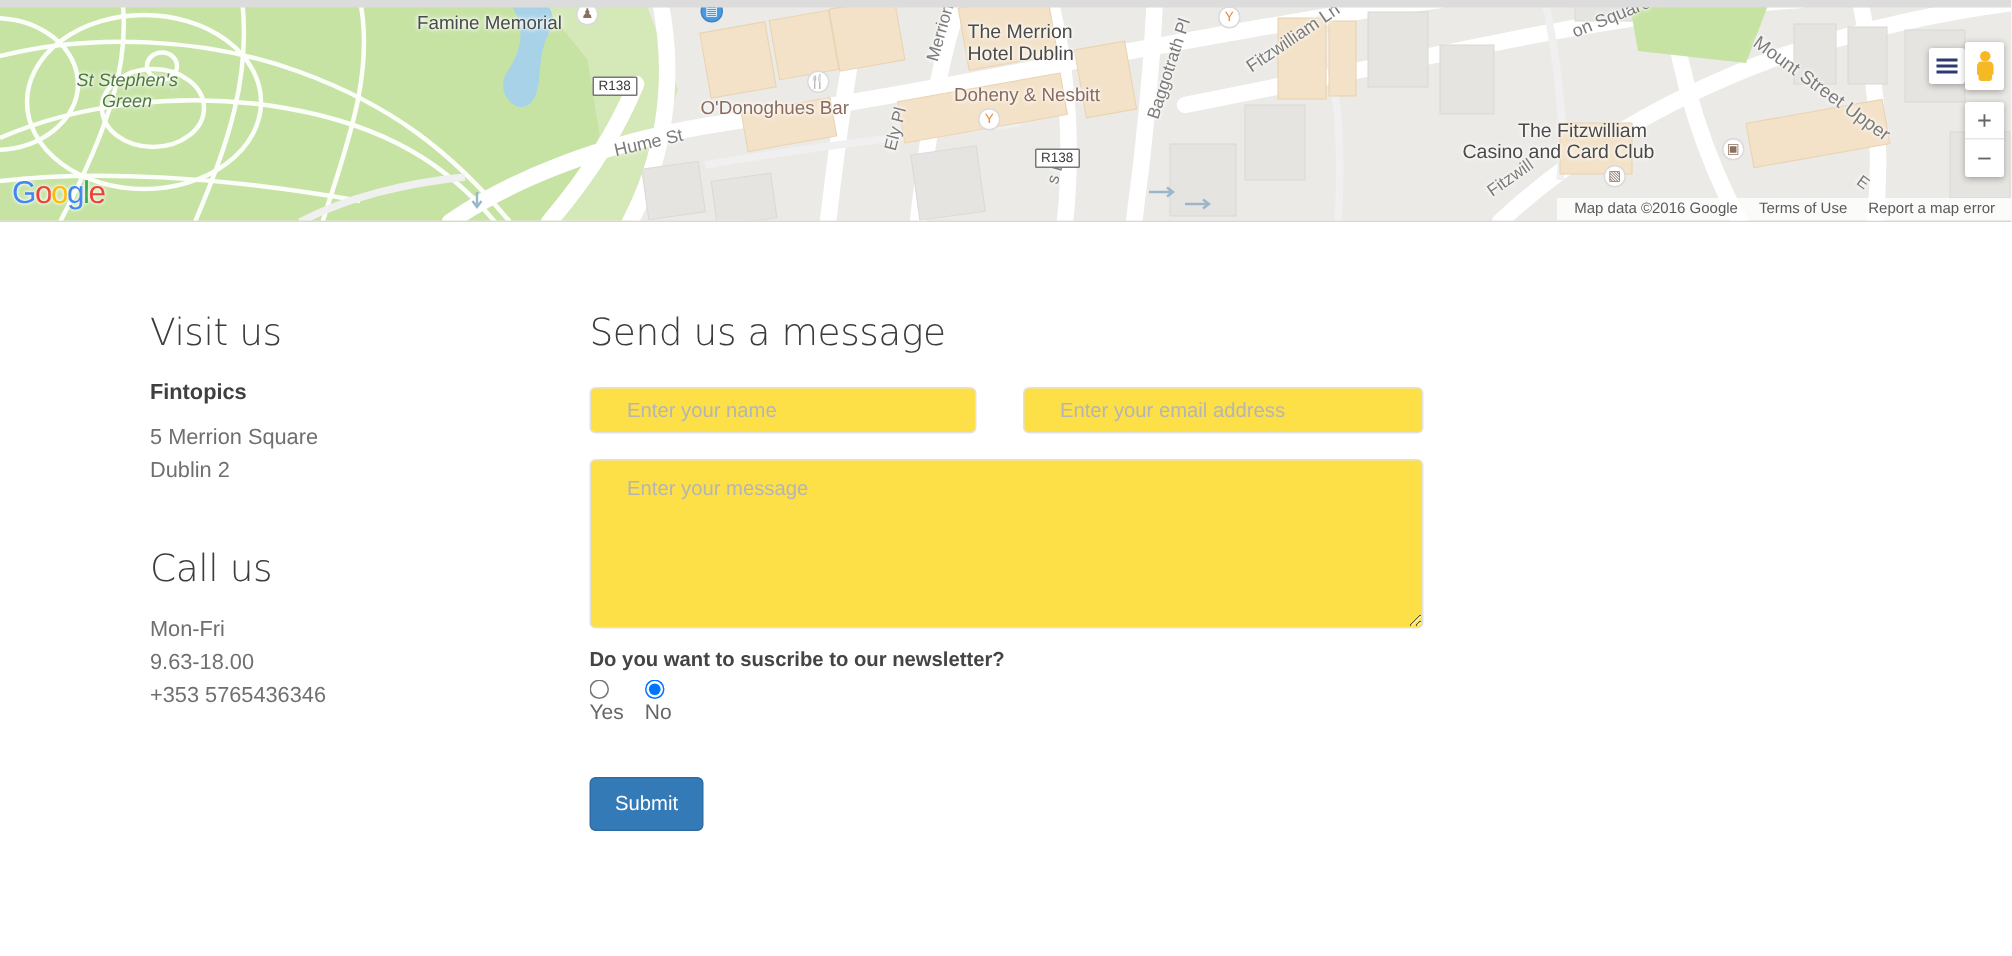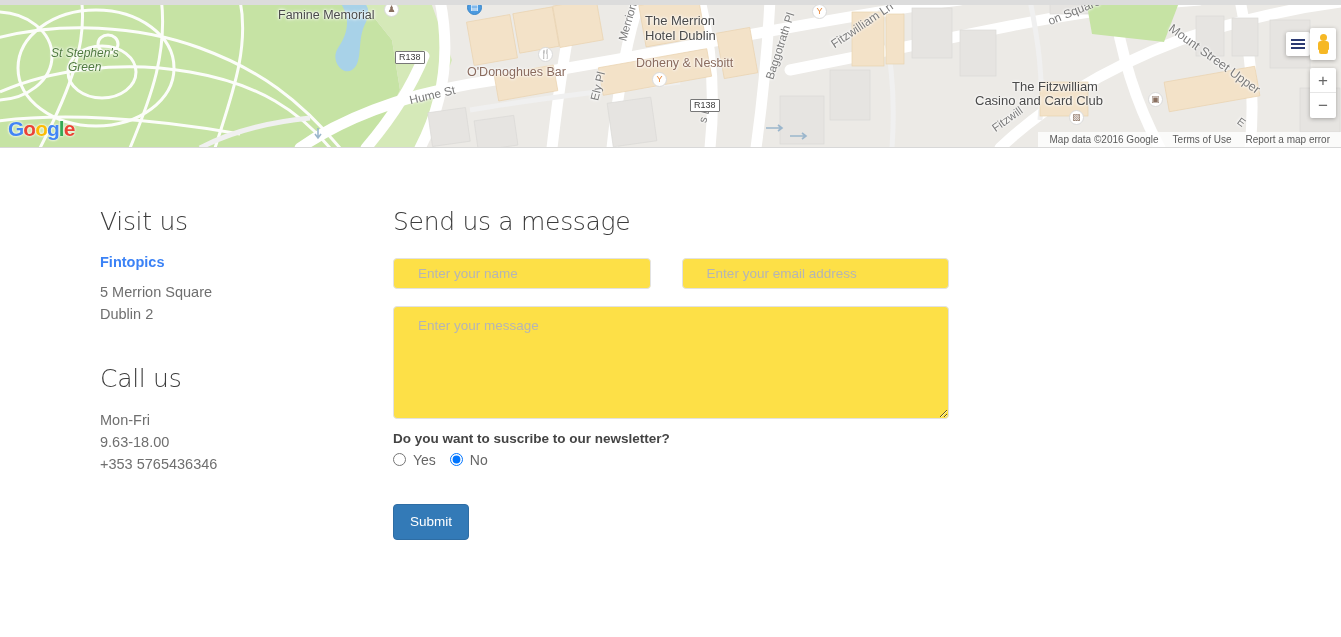--- a/index.html
+++ b/index.html
@@ -63,21 +63,21 @@
     color: #e8883a;
     line-height: 1;
   }
   .poi-pin.blue { color: #fff; background: #4b9ae0; border-color: #3a86c8; }
   .poi-pin.gray { color: #8a7060; }
 
   
   .g-logo {
     position: absolute; left: 8px; bottom: 6px;
     font-family: "Liberation Sans", sans-serif;
-    font-size: 21px; font-weight: bold;
+    font-size: 21px; font-weight: normal;
     letter-spacing: -1px;
     z-index: 20;
     text-shadow: 0 0 2px #fff, 0 0 3px #fff;
   }
   .g-logo .b { color: #4285F4; }
   .g-logo .r { color: #EA4335; }
   .g-logo .y { color: #FBBC05; }
   .g-logo .g { color: #34A853; }
 
   
@@ -186,21 +186,21 @@
     color: #3c3c3c;
     margin: 0 0 22px 0;
     letter-spacing: -0.3px;
     line-height: 1.1;
   }
   .col-left h2.section-title { margin-bottom: 16px; }
 
   .org-name {
     font-size: 14.5px;
     font-weight: bold;
-    color: #3b82f6;
+    color: #404040;
     margin-bottom: 8px;
     line-height: 1.5;
   }
   .addr-line {
     font-size: 14.5px;
     color: #6f6f6f;
     line-height: 22px;
   }
   .spacer-blk { height: 40px; }
 
@@ -234,24 +234,25 @@
   }
 
   .q-label {
     font-size: 13.5px;
     font-weight: bold;
     color: #444;
     margin: 8px 0 6px 0;
   }
   .radios { display: flex; align-items: center; gap: 0; }
   .radio-item {
-    display: flex; align-items: center;
+    display: flex; 
     margin-right: 14px;
     font-size: 14px;
     color: #666;
+    flex-direction: column;
   }
   .radio-item input {
     margin: 0 7px 0 0;
     width: 13px; height: 13px;
     cursor: pointer;
   }
   .radio-item label { cursor: pointer; }
 
   .submit-btn {
     margin-top: 36px;

